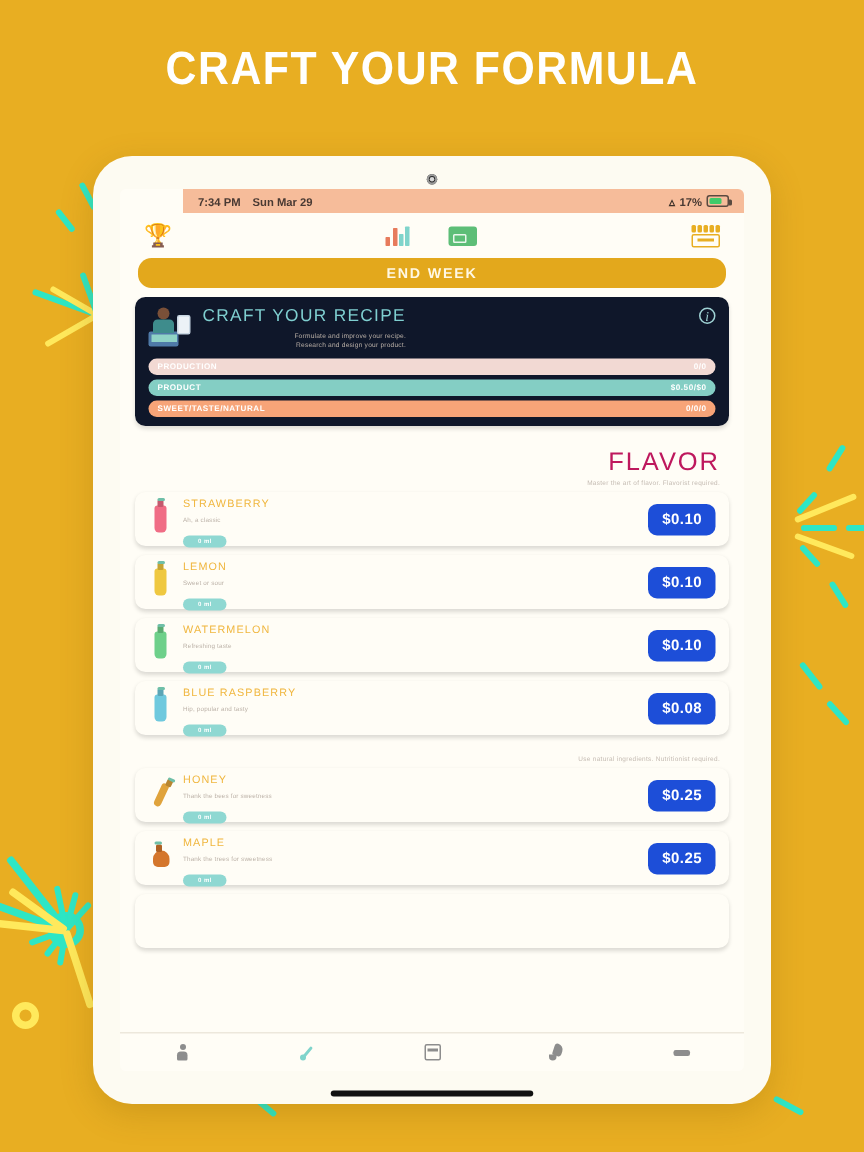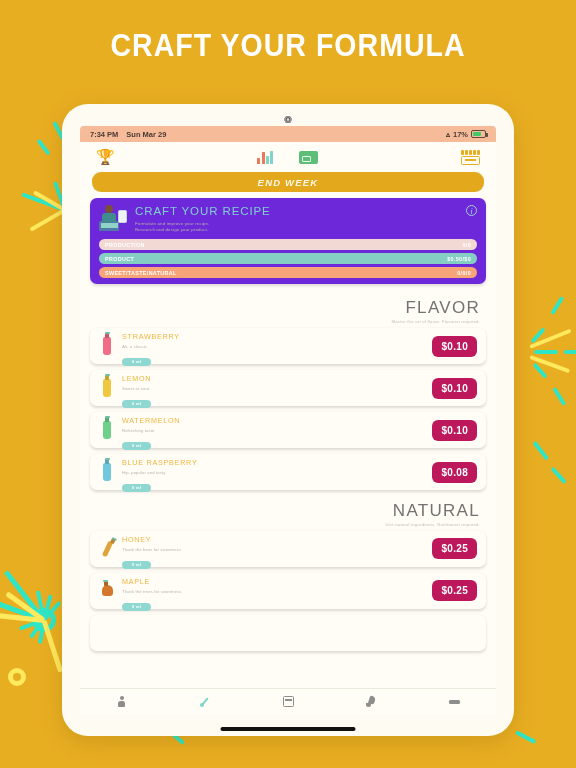--- a/index.html
+++ b/index.html
@@ -61,20 +61,21 @@
   }
 
   
   .statusbar {
     background: #F6BC9A;
     height: 16px;
     display: flex; align-items: center;
     padding: 0 10px;
     font-size: 7.5px; font-weight: bold; color: #4a3a33;
     flex: 0 0 auto;
+    margin-left: 42px;
   }
   .sb-left { display: flex; gap: 8px; align-items: center; }
   .sb-right { margin-left: auto; display: flex; gap: 3px; align-items: center; }
   .wifi-icon { font-size: 8px; color: #3c3028; }
   .batt {
     width: 15px; height: 7.5px; border: 1px solid #5a4a40; border-radius: 2px;
     position: relative; display: inline-block;
   }
   .batt::after{
     content:""; position:absolute; right:-2.6px; top:2px; width:1.4px;height:3.5px;
@@ -145,37 +146,37 @@
   .endweek {
     margin: 0 12px 6px;
     background: #E3A81C;
     color: #FFF8E4;
     text-align: center;
     font-size: 9.5px; font-weight: bold; letter-spacing: 1.2px;
     border-radius: 9px;
     padding: 4.5px 0;
     flex: 0 0 auto;
     cursor: pointer;
-    font-style: italic;
   }
 
   
   .body {
     flex: 1 1 auto;
     overflow: hidden;
     padding: 0 10px;
   }
 
   
   .recipe-card {
-    background: #6d28d9;
+    background: #0f172a;
     border-radius: 7px;
     box-shadow: 0 1.5px 3px rgba(0,0,0,.13);
     padding: 7px 9px 6px;
     margin-bottom: 9px;
+    text-align: right;
   }
   .rc-head { display: flex; align-items: flex-start; gap: 8px; }
   .rc-avatar {
     width: 28px; height: 26px; flex: 0 0 auto; position: relative;
   }
   .rc-avatar .lap { position:absolute; left:0; bottom:0; width:20px; height:10px; background:#4F7AA8; border-radius:1.5px;}
   .rc-avatar .lap::after{content:""; position:absolute; left:1.5px; top:1.5px; right:1.5px; bottom:3px; background:#8FD3C6;}
   .rc-avatar .head { position:absolute; left:6px; top:0; width:8px; height:8px; border-radius:50%; background:#7A5038;}
   .rc-avatar .body2 { position:absolute; left:3px; top:8px; width:14px; height:9px; border-radius:3px 3px 0 0; background:#3E8C8C;}
   .rc-avatar .pad { position:absolute; right:0; top:5px; width:9px; height:13px; background:#ECF2F7; border:1px solid #C8D6E2; border-radius:1.5px;}
@@ -197,21 +198,21 @@
     padding: 0 6px;
     font-size: 5.4px; font-weight: bold; letter-spacing: .35px;
     color: #FFFFFF;
   }
   .bar.production { background: #F2D9D3; }
   .bar.product    { background: #84CEC4; }
   .bar.sweet      { background: #F7A478; }
 
   
   .section-head { text-align: right; padding: 6px 6px 4px 0; }
-  .section-title { color: #737373; font-size: 17px; letter-spacing: 1.3px; font-weight: 500; line-height: 1.1;}
+  .section-title { color: #be185d; font-size: 17px; letter-spacing: 1.3px; font-weight: 500; line-height: 1.1;}
   .section-sub { color: #C4BBB2; font-size: 4.3px; margin-top: 1px; letter-spacing: .2px;}
 
   
   .item {
     background: #FFFDF6;
     border-radius: 7px;
     box-shadow: 0 1.5px 3px rgba(0,0,0,.14);
     height: 36px;
     margin-bottom: 6px;
     display: flex; align-items: center;
@@ -233,21 +234,21 @@
   .it-desc { color: #BCB2A8; font-size: 4.2px; margin-top: 1.5px; letter-spacing: .12px;}
   .it-badge {
     display: inline-block; margin-top: 2.5px;
     background: #8FD8D2; color: #FFFFFF;
     font-size: 4px; font-weight: bold;
     border-radius: 6px; padding: 1.6px 10px;
     letter-spacing: .3px;
   }
   .it-price {
     flex: 0 0 auto;
-    background: #be185d; color: #FFFFFF;
+    background: #1d4ed8; color: #FFFFFF;
     font-size: 10px; font-weight: bold;
     border-radius: 6px; padding: 5px 9px;
     letter-spacing: .3px;
   }
 
   
   .tabbar {
     flex: 0 0 auto;
     height: 26px;
     background: #FFFDF6;
@@ -464,21 +465,20 @@
         <span class="it-text">
           <span class="it-name">BLUE RASPBERRY</span>
           <div class="it-desc">Hip, popular and tasty</div>
           <span class="it-badge">0 ml</span>
         </span>
         <span class="it-price">$0.08</span>
       </div>
 
 
       <div class="section-head">
-        <div class="section-title">NATURAL</div>
         <div class="section-sub">Use natural ingredients. Nutritionist required.</div>
       </div>
 
       <div class="item">
         <span class="it-icon">
             <span class="bottle" style="background:#E0A33C;width:5px;height:16px;transform:rotate(25deg)"></span>
           </span>
         <span class="it-text">
           <span class="it-name">HONEY</span>
           <div class="it-desc">Thank the bees for sweetness</div>

